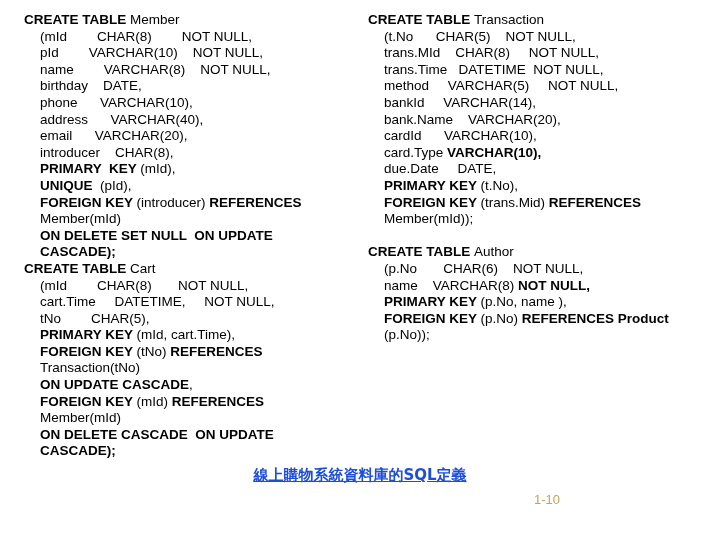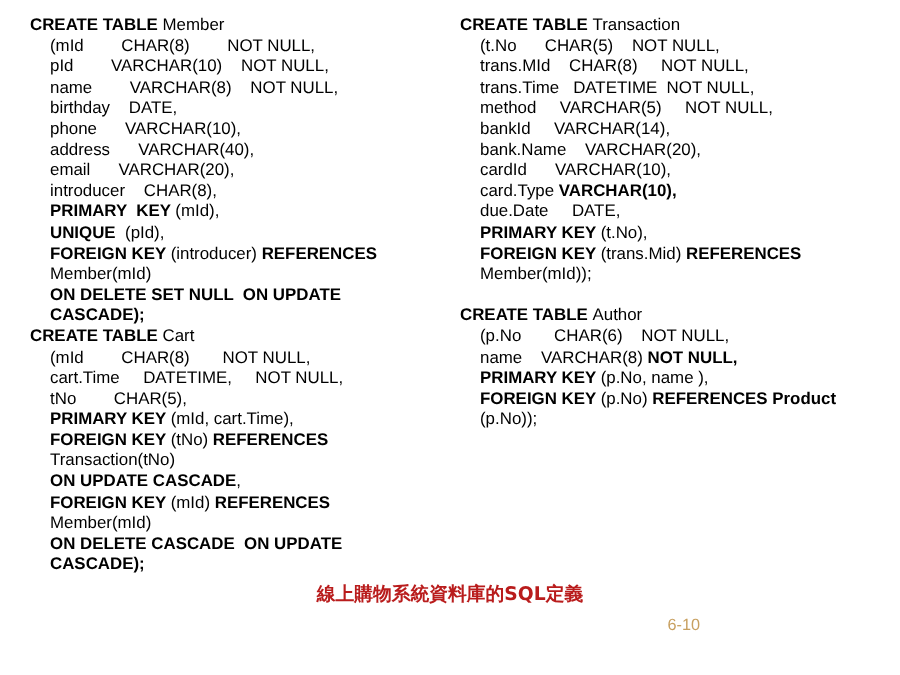--- a/index.html
+++ b/index.html
@@ -65,16 +65,16 @@
   }
 </style>
 </head>
 <body>
 
 <div class="slide">
 
   <div class="col col-left"><div class="line" style="padding-left: 0px;"><span class="b">CREATE TABLE </span><span class="n">Member</span></div><div class="line" style="padding-left: 16px;"><span class="n">(mId        CHAR(8)        NOT NULL,</span></div><div class="line" style="padding-left: 16px;"><span class="n">pId        VARCHAR(10)    NOT NULL,</span></div><div class="line" style="padding-left: 16px;"><span class="n">name        VARCHAR(8)    NOT NULL,</span></div><div class="line" style="padding-left: 16px;"><span class="n">birthday    DATE,</span></div><div class="line" style="padding-left: 16px;"><span class="n">phone      VARCHAR(10),</span></div><div class="line" style="padding-left: 16px;"><span class="n">address      VARCHAR(40),</span></div><div class="line" style="padding-left: 16px;"><span class="n">email      VARCHAR(20),</span></div><div class="line" style="padding-left: 16px;"><span class="n">introducer    CHAR(8),</span></div><div class="line" style="padding-left: 16px;"><span class="b">PRIMARY  KEY </span><span class="n">(mId),</span></div><div class="line" style="padding-left: 16px;"><span class="b">UNIQUE </span><span class="n"> (pId),</span></div><div class="line" style="padding-left: 16px;"><span class="b">FOREIGN KEY </span><span class="n">(introducer) </span><span class="b">REFERENCES</span></div><div class="line" style="padding-left: 16px;"><span class="n">Member(mId)</span></div><div class="line" style="padding-left: 16px;"><span class="b">ON DELETE SET NULL  ON UPDATE</span></div><div class="line" style="padding-left: 16px;"><span class="b">CASCADE);</span></div><div class="line" style="padding-left: 0px;"><span class="b">CREATE TABLE </span><span class="n">Cart</span></div><div class="line" style="padding-left: 16px;"><span class="n">(mId        CHAR(8)       NOT NULL,</span></div><div class="line" style="padding-left: 16px;"><span class="n">cart.Time     DATETIME,     NOT NULL,</span></div><div class="line" style="padding-left: 16px;"><span class="n">tNo        CHAR(5),</span></div><div class="line" style="padding-left: 16px;"><span class="b">PRIMARY KEY </span><span class="n">(mId, cart.Time),</span></div><div class="line" style="padding-left: 16px;"><span class="b">FOREIGN KEY </span><span class="n">(tNo) </span><span class="b">REFERENCES</span></div><div class="line" style="padding-left: 16px;"><span class="n">Transaction(tNo)</span></div><div class="line" style="padding-left: 16px;"><span class="b">ON UPDATE CASCADE</span><span class="n">,</span></div><div class="line" style="padding-left: 16px;"><span class="b">FOREIGN KEY </span><span class="n">(mId) </span><span class="b">REFERENCES</span></div><div class="line" style="padding-left: 16px;"><span class="n">Member(mId)</span></div><div class="line" style="padding-left: 16px;"><span class="b">ON DELETE CASCADE  ON UPDATE</span></div><div class="line" style="padding-left: 16px;"><span class="b">CASCADE);</span></div></div>
   <div class="col col-right"><div class="line" style="padding-left: 0px;"><span class="b">CREATE TABLE </span><span class="n">Transaction</span></div><div class="line" style="padding-left: 16px;"><span class="n">(t.No      CHAR(5)    NOT NULL,</span></div><div class="line" style="padding-left: 16px;"><span class="n">trans.MId    CHAR(8)     NOT NULL,</span></div><div class="line" style="padding-left: 16px;"><span class="n">trans.Time   DATETIME  NOT NULL,</span></div><div class="line" style="padding-left: 16px;"><span class="n">method     VARCHAR(5)     NOT NULL,</span></div><div class="line" style="padding-left: 16px;"><span class="n">bankId     VARCHAR(14),</span></div><div class="line" style="padding-left: 16px;"><span class="n">bank.Name    VARCHAR(20),</span></div><div class="line" style="padding-left: 16px;"><span class="n">cardId      VARCHAR(10),</span></div><div class="line" style="padding-left: 16px;"><span class="n">card.Type </span><span class="b">VARCHAR(10),</span></div><div class="line" style="padding-left: 16px;"><span class="n">due.Date     DATE,</span></div><div class="line" style="padding-left: 16px;"><span class="b">PRIMARY KEY </span><span class="n">(t.No),</span></div><div class="line" style="padding-left: 16px;"><span class="b">FOREIGN KEY </span><span class="n">(trans.Mid) </span><span class="b">REFERENCES</span></div><div class="line" style="padding-left: 16px;"><span class="n">Member(mId));</span></div><div class="line" style="padding-left: 0px;">&nbsp;</div><div class="line" style="padding-left: 0px;"><span class="b">CREATE TABLE </span><span class="n">Author</span></div><div class="line" style="padding-left: 16px;"><span class="n">(p.No       CHAR(6)    NOT NULL,</span></div><div class="line" style="padding-left: 16px;"><span class="n">name    VARCHAR(8) </span><span class="b">NOT NULL,</span></div><div class="line" style="padding-left: 16px;"><span class="b">PRIMARY KEY </span><span class="n">(p.No, name ),</span></div><div class="line" style="padding-left: 16px;"><span class="b">FOREIGN KEY </span><span class="n">(p.No) </span><span class="b">REFERENCES Product</span></div><div class="line" style="padding-left: 16px;"><span class="n">(p.No));</span></div></div>
 
-  <div class="caption" style="color: #b91c1c;">線上購物系統資料庫的SQL定義</div>
-  <div class="pagenum" style="color: rgb(200, 160, 96);">6-10</div>
+  <div class="caption" style="color: #1d4ed8; text-decoration: underline;">線上購物系統資料庫的SQL定義</div>
+  <div class="pagenum" style="color: rgb(200, 160, 96);">1-10</div>
 
 </div>
 
 </body></html>

